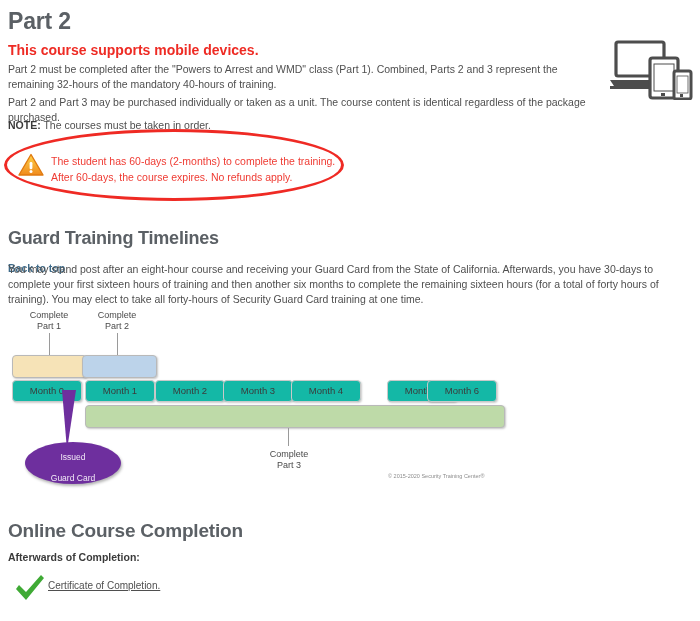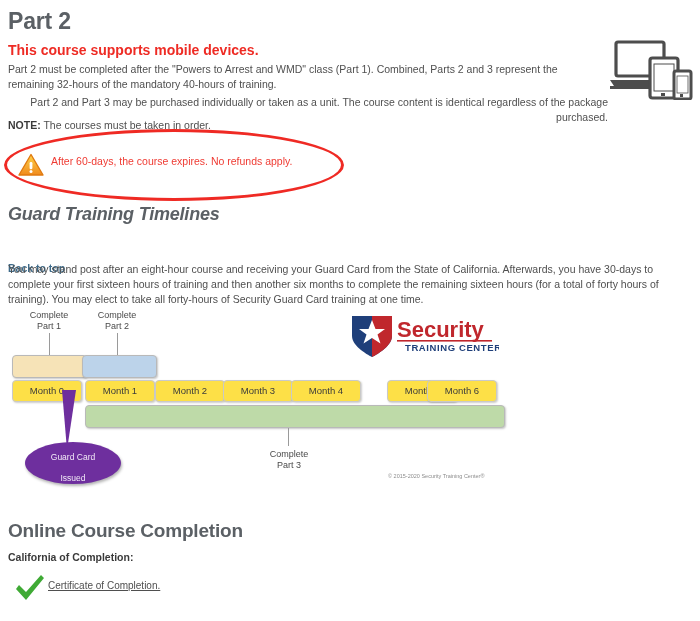--- a/index.html
+++ b/index.html
@@ -139,21 +139,21 @@
   }
   .tl-bar.part1 { background: #f6e3b7; }
   .tl-bar.part2 { background: #bcd3ea; }
   .tl-bar.part3 {
     background: #bedaa8;
     border: 1px solid #b9b9b9;
   }
   .month {
     position: absolute;
     height: 22px;
-    background: #fde047;
+    background: #14b8a6;
     border: 1px solid #c9c9c9;
     border-radius: 4px;
     box-sizing: border-box;
     box-shadow: 1px 1px 2px rgba(0,0,0,0.2);
     font-size: 9.5px;
     color: #3b3b3b;
     text-align: center;
     line-height: 20px;
     font-weight: normal;
   }
@@ -254,21 +254,21 @@
       <rect x="53" y="55" width="4" height="3" fill="#4d4d4d"></rect>
 
       <rect x="66" y="33" width="17" height="28" rx="2" fill="#ffffff" stroke="#4d4d4d" stroke-width="3"></rect>
       <rect x="69" y="38" width="11" height="17" fill="#ffffff" stroke="#4d4d4d" stroke-width="0.8"></rect>
       <rect x="72" y="56" width="3" height="3" fill="#4d4d4d"></rect>
     </svg>
   </div>
 
   <div class="para" style="left:8px; top:62px; width:572px;">Part 2 must be completed after the "Powers to Arrest and WMD" class (Part 1). Combined, Parts 2 and 3 represent the remaining 32-hours of the mandatory 40-hours of training.</div>
 
-  <div class="para" style="left:8px; top:95px; width:600px;text-align:right;">Part 2 and Part 3 may be purchased individually or taken as a unit. The course content is identical regardless of the package purchased.</div>
+  <div class="para" style="left:8px; top:95px; width:600px;">Part 2 and Part 3 may be purchased individually or taken as a unit. The course content is identical regardless of the package purchased.</div>
 
   <div class="para" style="left:8px; top:118px; width:600px;">
     <b>NOTE:</b>
     <span>The courses must be taken in order.</span>
   </div>
 
   <div class="warn-wrap">
     <div class="warn-ellipse"></div>
     <div class="warn-icon">
       <svg width="26" height="24" viewBox="0 0 26 24" xmlns="http://www.w3.org/2000/svg">
@@ -277,25 +277,26 @@
             <stop offset="0%" stop-color="#fdd44a"></stop>
             <stop offset="100%" stop-color="#f08a1e"></stop>
           </linearGradient>
         </defs>
         <path d="M13 1.5 L25 22 L1 22 Z" fill="url(#wg)" stroke="#e07a10" stroke-width="1.4" stroke-linejoin="round"></path>
         <rect x="11.6" y="9" width="2.8" height="7.2" rx="1.2" fill="#ffffff"></rect>
         <circle cx="13" cy="18.6" r="1.5" fill="#ffffff"></circle>
       </svg>
     </div>
     <div class="warn-text">
+      <div>The student has 60-days (2-months) to complete the training.</div>
       <div>After 60-days, the course expires. No refunds apply.</div>
     </div>
   </div>
 
-  <div class="h2" style="left:8px; top:204px;font-style:italic;">Guard Training Timelines</div>
+  <div class="h2" style="left:8px; top:228px;">Guard Training Timelines</div>
 
   <a class="backtop" href="#" style="left:8px; top:242px;">Back to top</a>
 
   <div class="para" style="left:8px; top:262px; width:684px;">You may stand post after an eight-hour course and receiving your Guard Card from the State of California. Afterwards, you have 30-days to complete your first sixteen hours of training and then another six months to complete the remaining sixteen hours (for a total of forty hours of training). You may elect to take all forty-hours of Security Guard Card training at one time.</div>
 
   <div class="timeline">
 
     <div class="tl-label" style="left:10px; top:5px; width:78px;">
       <div>Complete</div>
       <div>Part 1</div>
@@ -322,43 +323,31 @@
     <div class="tl-bar part3" style="left:85px; top:100px; width:420px;"></div>
 
     <div class="tick" style="left:288px; top:123px; height:18px;"></div>
     <div class="tl-label" style="left:250px; top:144px; width:78px;">
       <div>Complete</div>
       <div>Part 3</div>
     </div>
 
     <div class="bubble-tail"></div>
     <div class="bubble">
+      <span>Issued</span>
       <span>Guard Card</span>
-      <span>Issued</span>
-    </div>
-  </div>
-
-  <div class="logo">
-    <svg width="150" height="48" viewBox="0 0 150 48" xmlns="http://www.w3.org/2000/svg">
-
-      <path d="M3 2 H43 V22 C43 33 25 42 23 43 C21 42 3 33 3 22 Z" fill="#1f3f7a"></path>
-      <path d="M23 2 H43 V22 C43 33 25 42 23 43 Z" fill="#c0272d"></path>
-      <path d="M23 6 L26.5 15 L36 15 L28.5 20.5 L31.5 29.5 L23 24 L14.5 29.5 L17.5 20.5 L10 15 L19.5 15 Z" fill="#ffffff"></path>
-
-      <text x="48" y="23" font-family="'Liberation Sans', sans-serif" font-size="22" font-weight="bold" fill="#c0272d">Security</text>
-      <rect x="48" y="26" width="95" height="1.6" fill="#c0272d"></rect>
-      <text x="56" y="37" font-family="'Liberation Sans', sans-serif" font-size="9.5" font-weight="bold" fill="#1f3f7a" letter-spacing="0.6">TRAINING CENTER</text>
-    </svg>
-  </div>
+    </div>
+  </div>
+
 
   <div class="copyright">© 2015-2020 Security Training Center®</div>
 
   <div class="h2" style="left:8px; top:520px; font-size:19px;">Online Course Completion</div>
 
-  <div class="smalllabel" style="left:8px; top:551px;">California of Completion:</div>
+  <div class="smalllabel" style="left:8px; top:551px;">Afterwards of Completion:</div>
 
   <div class="check">
     <svg width="32" height="30" viewBox="0 0 32 30" xmlns="http://www.w3.org/2000/svg">
       <path d="M2 16 L5 12 L12 19 L27 2 L30 5 L12 27 Z" fill="#3faa35"></path>
     </svg>
   </div>
 
   <div class="cert-text">
     <div>Certificate of Completion.</div>
   </div>

